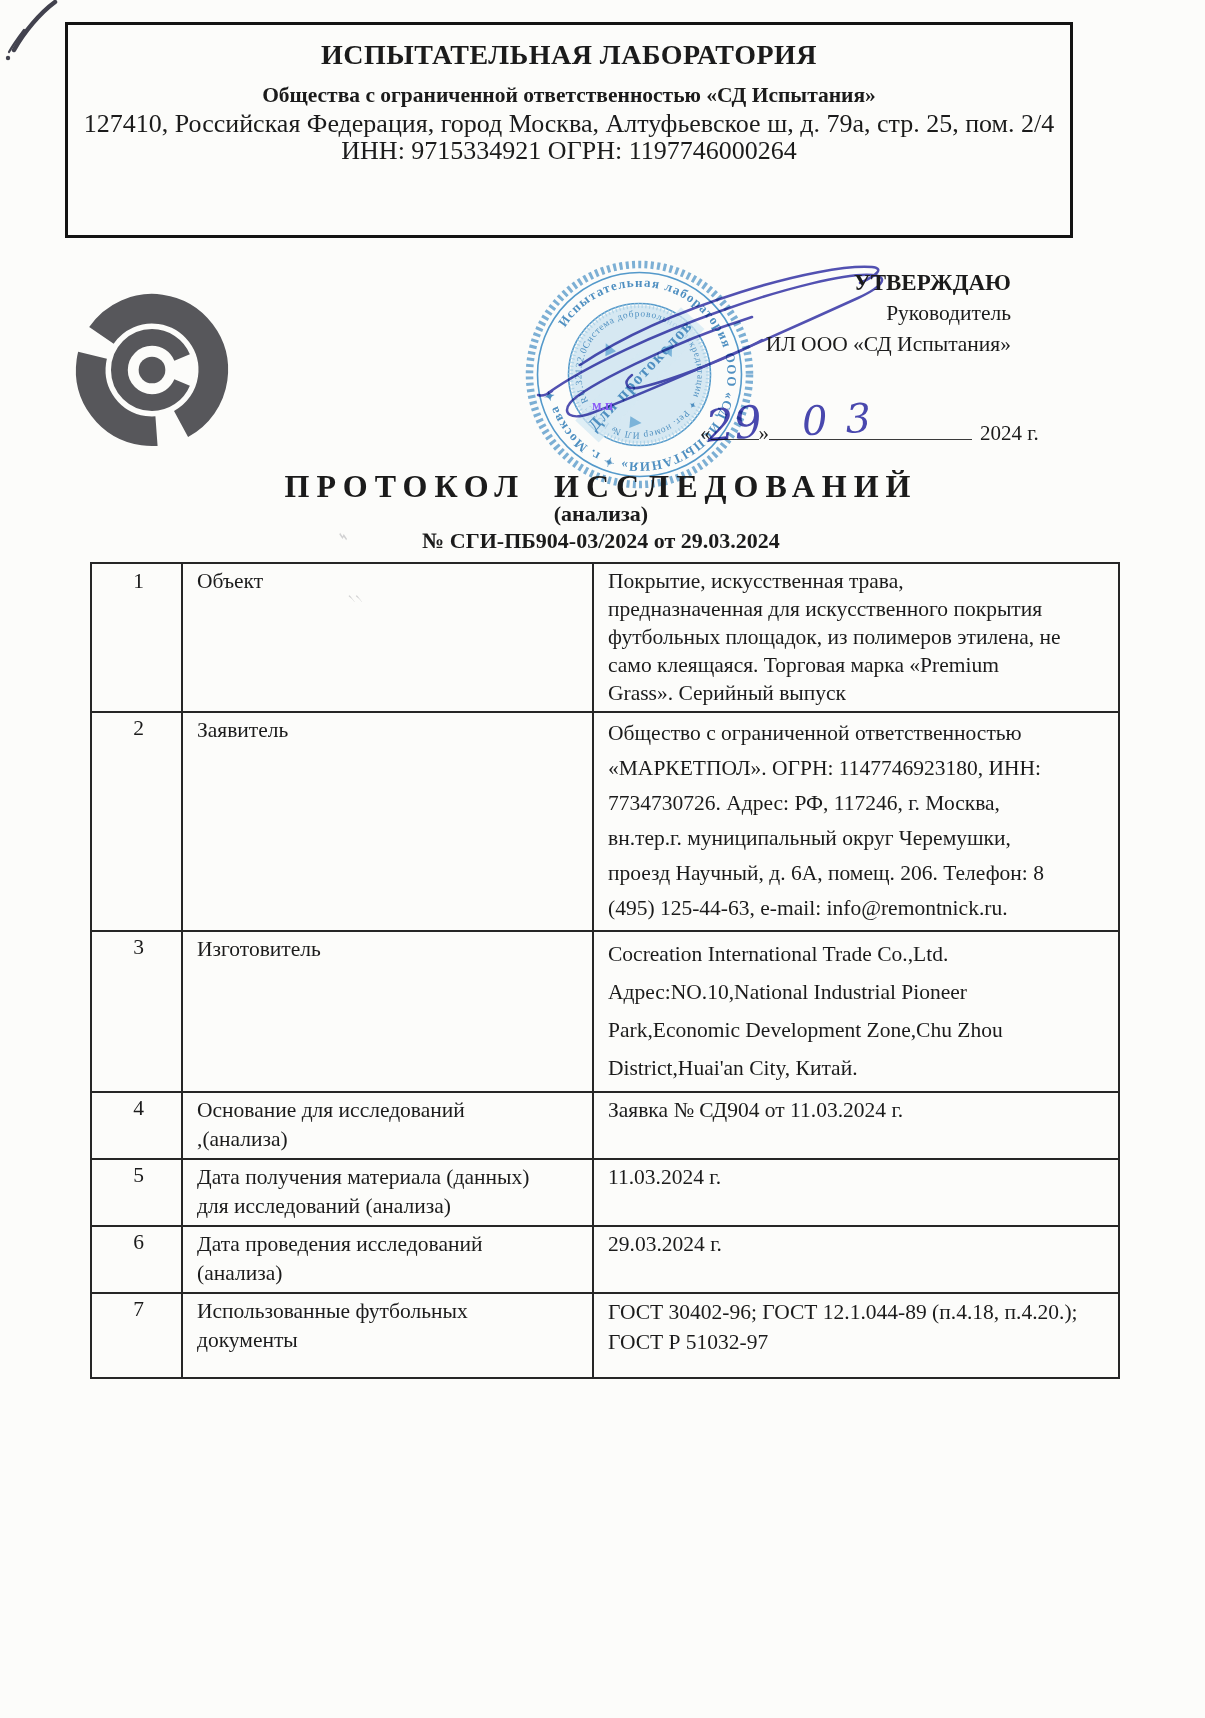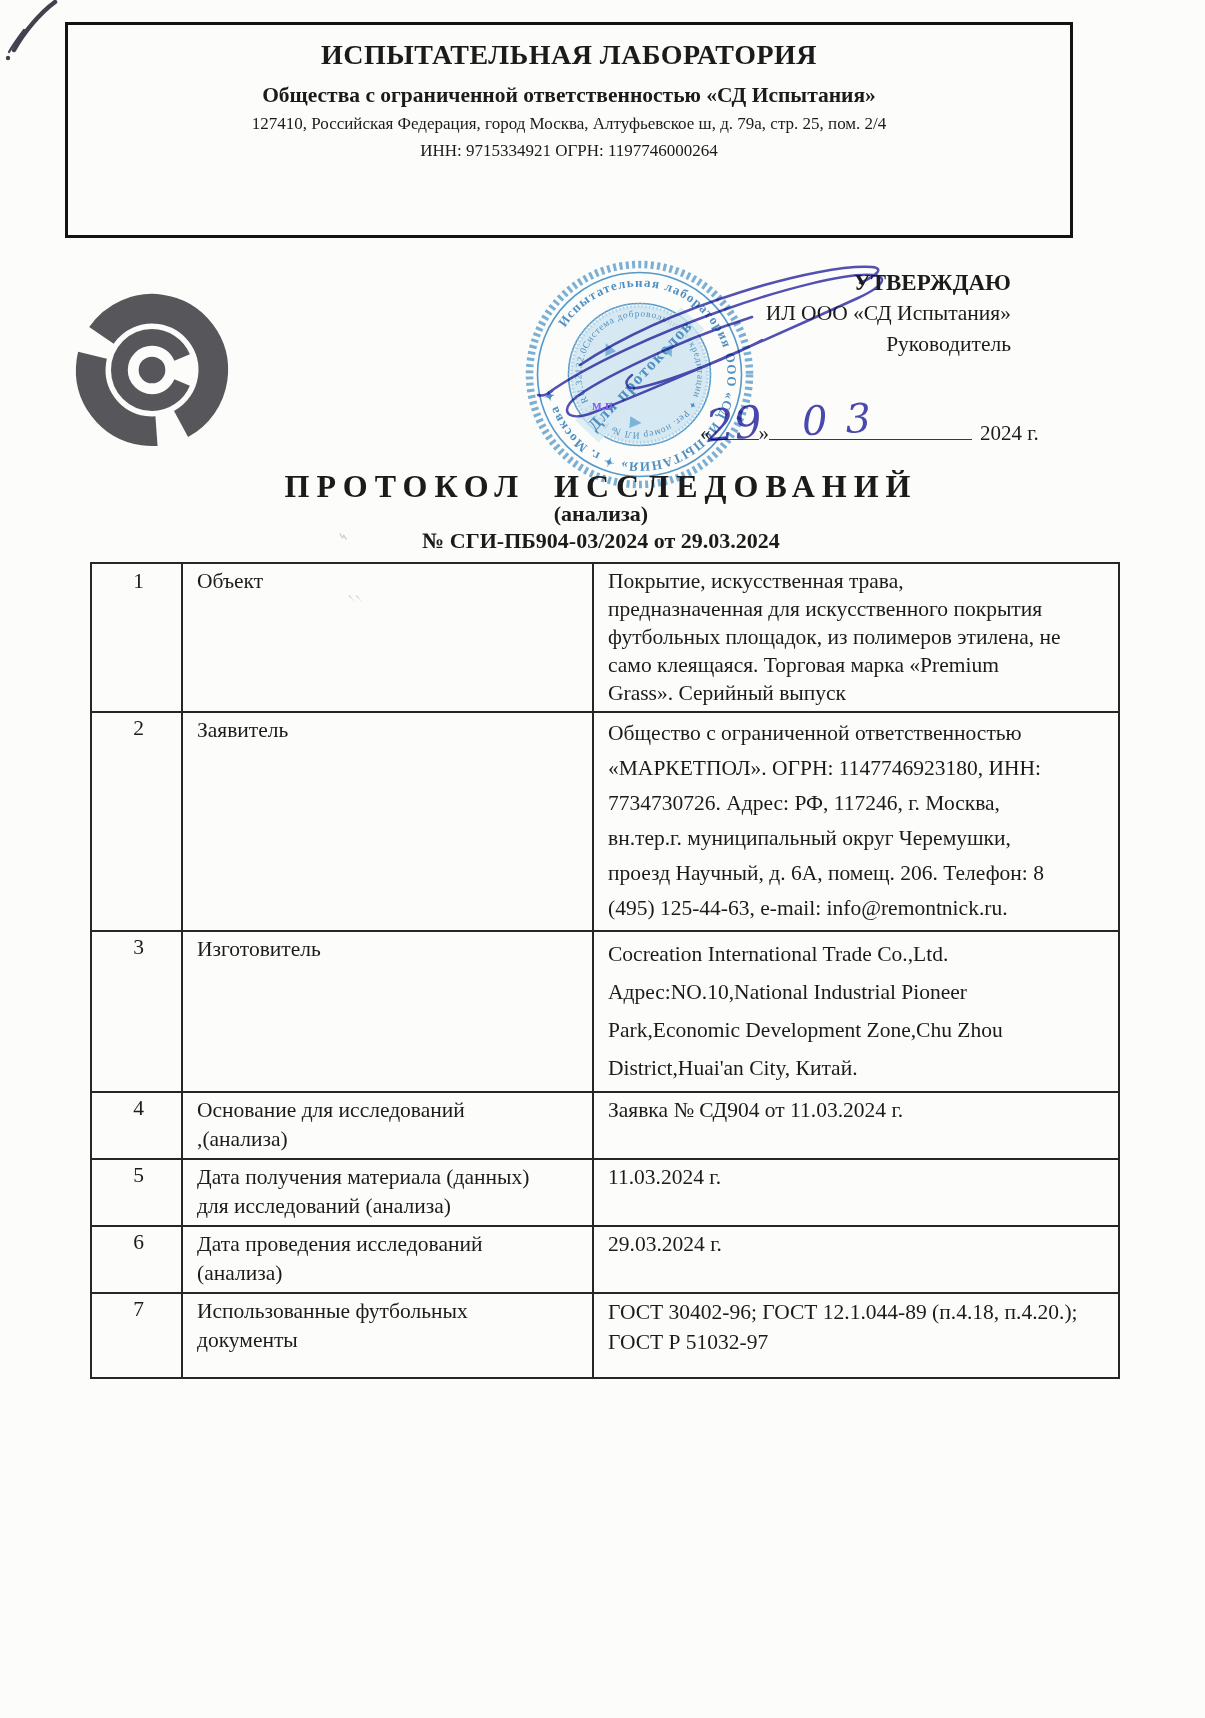--- a/index.html
+++ b/index.html
@@ -14,21 +14,21 @@
   }
   
   .head-box{
     position:absolute;left:65px;top:22px;width:1002px;height:196px;
     border:3px solid #131313;
     text-align:center;
     padding-top:14px;box-sizing:content-box;
   }
   .head-title{font-size:28px;font-weight:bold;letter-spacing:.5px;line-height:32px;}
   .head-sub{font-size:21.5px;font-weight:bold;line-height:30px;margin-top:9px;}
-  .head-line{font-size:17px;line-height:27px;}
+  .head-line{font-size:26px;line-height:27px;}
   
   .logo{position:absolute;left:68px;top:286px;}
   
   .stamp{position:absolute;left:522px;top:257px;mix-blend-mode:multiply;opacity:.92;}
   .stamp text{font-family:"Liberation Serif","DejaVu Serif",serif;}
   
   .signature{position:absolute;left:520px;top:243px;mix-blend-mode:multiply;}
   
   .approval{position:absolute;left:663px;top:268px;width:348px;text-align:right;}
   .approve-heading{font-size:23px;font-weight:bold;line-height:30px;}
@@ -130,22 +130,22 @@
     <g stroke="#4a49b2" stroke-width="2.5" fill="none" stroke-linecap="round" opacity="0.95">
       <path d="M 28,150 C 110,92 300,28 352,32 C 368,33 366,42 338,55 C 248,96 120,152 72,170 C 50,178 42,170 50,160 C 62,145 150,100 232,74"></path>
       <path d="M 60,122 C 150,62 302,20 352,24 C 364,25 358,32 340,40"></path>
       <path d="M 242,97 C 212,114 152,137 122,144 C 106,148 102,140 112,132"></path>
       <path d="M 32,148 q -8,6 -14,4"></path>
     </g>
   </svg>
 
   <div class="approval">
     <div class="approve-heading">УТВЕРЖДАЮ</div>
+    <div class="approve-line">Руководитель</div>
     <div class="approve-line">ИЛ  ООО «СД Испытания»</div>
-    <div class="approve-line">Руководитель</div>
   </div>
 
   <div class="mp">м.п</div>
 
   <div class="dateline"><span>«</span><span class="gap-day"></span><span>»</span><span class="gap-long"></span><span>2024 г.</span></div>
 
   <div class="hand hand-day">29</div>
   <div class="hand hand-month">03</div>
 
   <div class="title-block">

